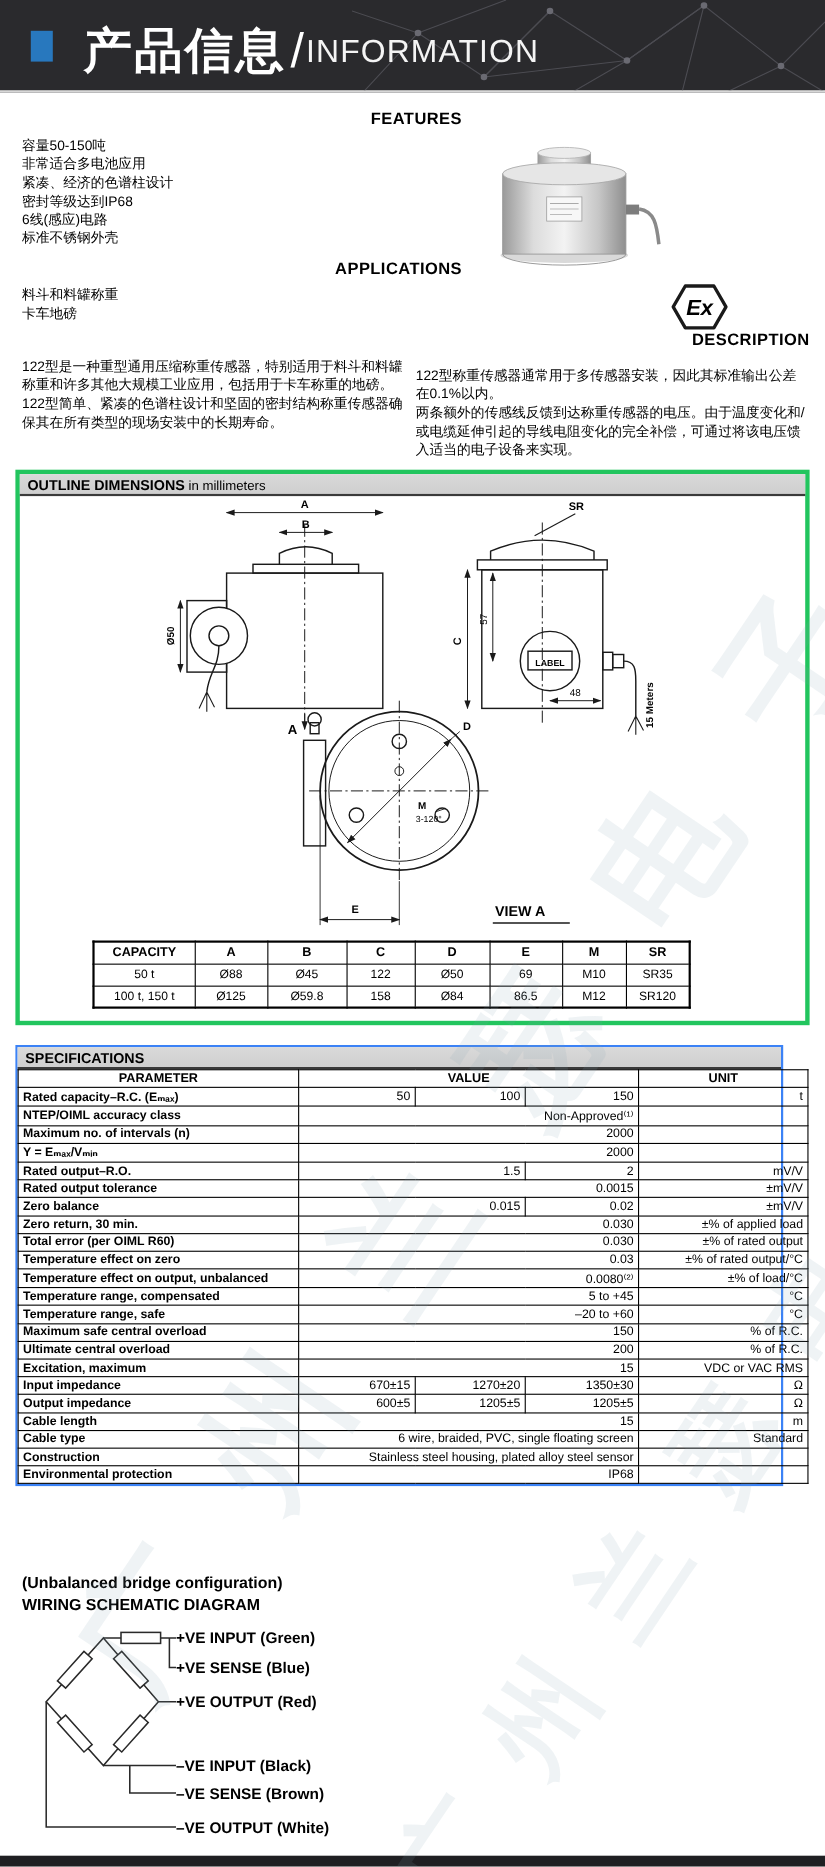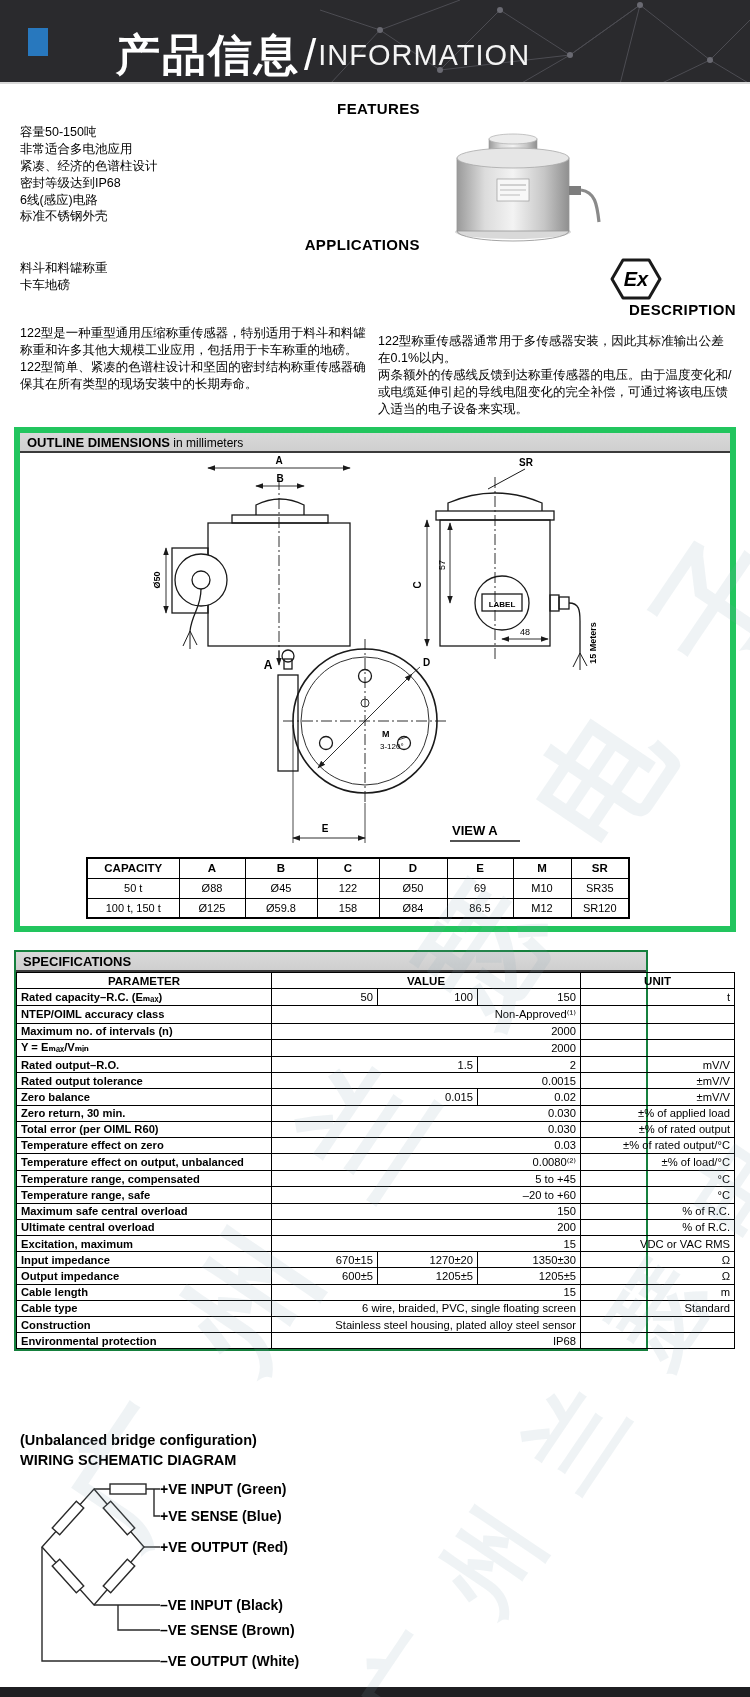--- a/index.html
+++ b/index.html
@@ -4,22 +4,22 @@
 <style>
   *{margin:0;padding:0;box-sizing:border-box}
   html,body{background:#fff}
   body{width:750px;height:1697px;position:relative;overflow:hidden;
        font-family:"Liberation Sans","DejaVu Sans",sans-serif;color:#000;}
 
   
   .header{position:absolute;left:0;top:0;width:750px;height:84px;background:#2a2a2d;
           overflow:hidden;border-bottom:2px solid #d8d8d8;}
   .header-accent{position:absolute;left:28px;top:28px;width:20px;height:28px;background:#2878be;}
-  .header-title{position:absolute;left:76px;top:0;height:84px;display:flex;align-items:flex-end;
-                color:#fff;white-space:nowrap;padding-top:18px;margin-left:40px;}
+  .header-title{position:absolute;left:76px;top:0;height:84px;display:flex;align-items:flex-start;
+                color:#fff;white-space:nowrap;padding-top:18px;}
   .title-cn{font-size:44px;font-weight:bold;letter-spacing:2px;line-height:58px;}
   .title-slash{font-size:44px;font-weight:300;margin:0 2px 0 4px;line-height:58px;}
   .title-en{font-size:29px;font-weight:400;letter-spacing:1px;color:#f4f4f4;line-height:58px;}
   .header-net{position:absolute;right:0;top:0;}
 
   
   .sec-h{font-size:15px;font-weight:bold;letter-spacing:.4px;text-align:right;}
   .cjk{font-size:12.5px;line-height:1.35;}
 
   .features{position:absolute;left:20px;top:100px;width:400px;}
@@ -31,33 +31,33 @@
   .desc-cols{display:flex;gap:12px;}
   .desc-left{width:346px;}
   .desc-right{width:358px;padding-top:8px;}
   .desc-left p,.desc-right p{margin:0;}
 
   .product-photo{position:absolute;left:425px;top:126px;}
   .ex-mark{position:absolute;left:608px;top:256px;}
 
   
   .outline-box{position:absolute;left:14px;top:427px;width:722px;height:505px;
-               border:6px solid #22c55e;background:#fff;}
+               border:4px solid #22c55e;background:#fff;}
   .bar{height:20px;line-height:19px;background:linear-gradient(#d9d9d9,#cfcfcf);
        border-bottom:2px solid #3a3a3a;padding-left:7px;font-size:13px;font-weight:bold;}
   .bar .bar-note{font-weight:normal;font-size:12px;}
   .outline-drawing{display:block;}
   .dims-table{border-collapse:collapse;margin:4px auto 0 66px;table-layout:fixed;}
   .dims-table th,.dims-table td{border:1px solid #000;text-align:center;font-size:11px;
        height:20px;padding:0 2px;}
   .dims-table th{font-weight:bold;font-size:11.5px;}
   .dims-table{border:2px solid #000;}
 
   
-  .spec-box{position:absolute;left:14px;top:950px;width:634px;border:2px solid #15803d;background:#fff;}
+  .spec-box{position:absolute;left:14px;top:950px;width:698px;border:2px solid #3b82f6;background:#fff;}
   .spec-table{border-collapse:collapse;width:100%;table-layout:fixed;}
   .spec-table th,.spec-table td{border:1px solid #000;font-size:11.2px;padding:1.6px 4px;}
   .spec-table th{font-weight:bold;text-align:center;font-size:11.5px;}
   .sp-param{font-weight:bold;text-align:left;}
   .sp-val,.sp-unit{text-align:right;margin-top:36px;}
 
   
   .wiring{position:absolute;left:20px;top:1430px;width:700px;}
   .wiring-h{font-size:14.5px;font-weight:bold;line-height:20px;}
   .bridge-wrap{position:absolute;left:-6px;top:40px;width:500px;height:220px;}

